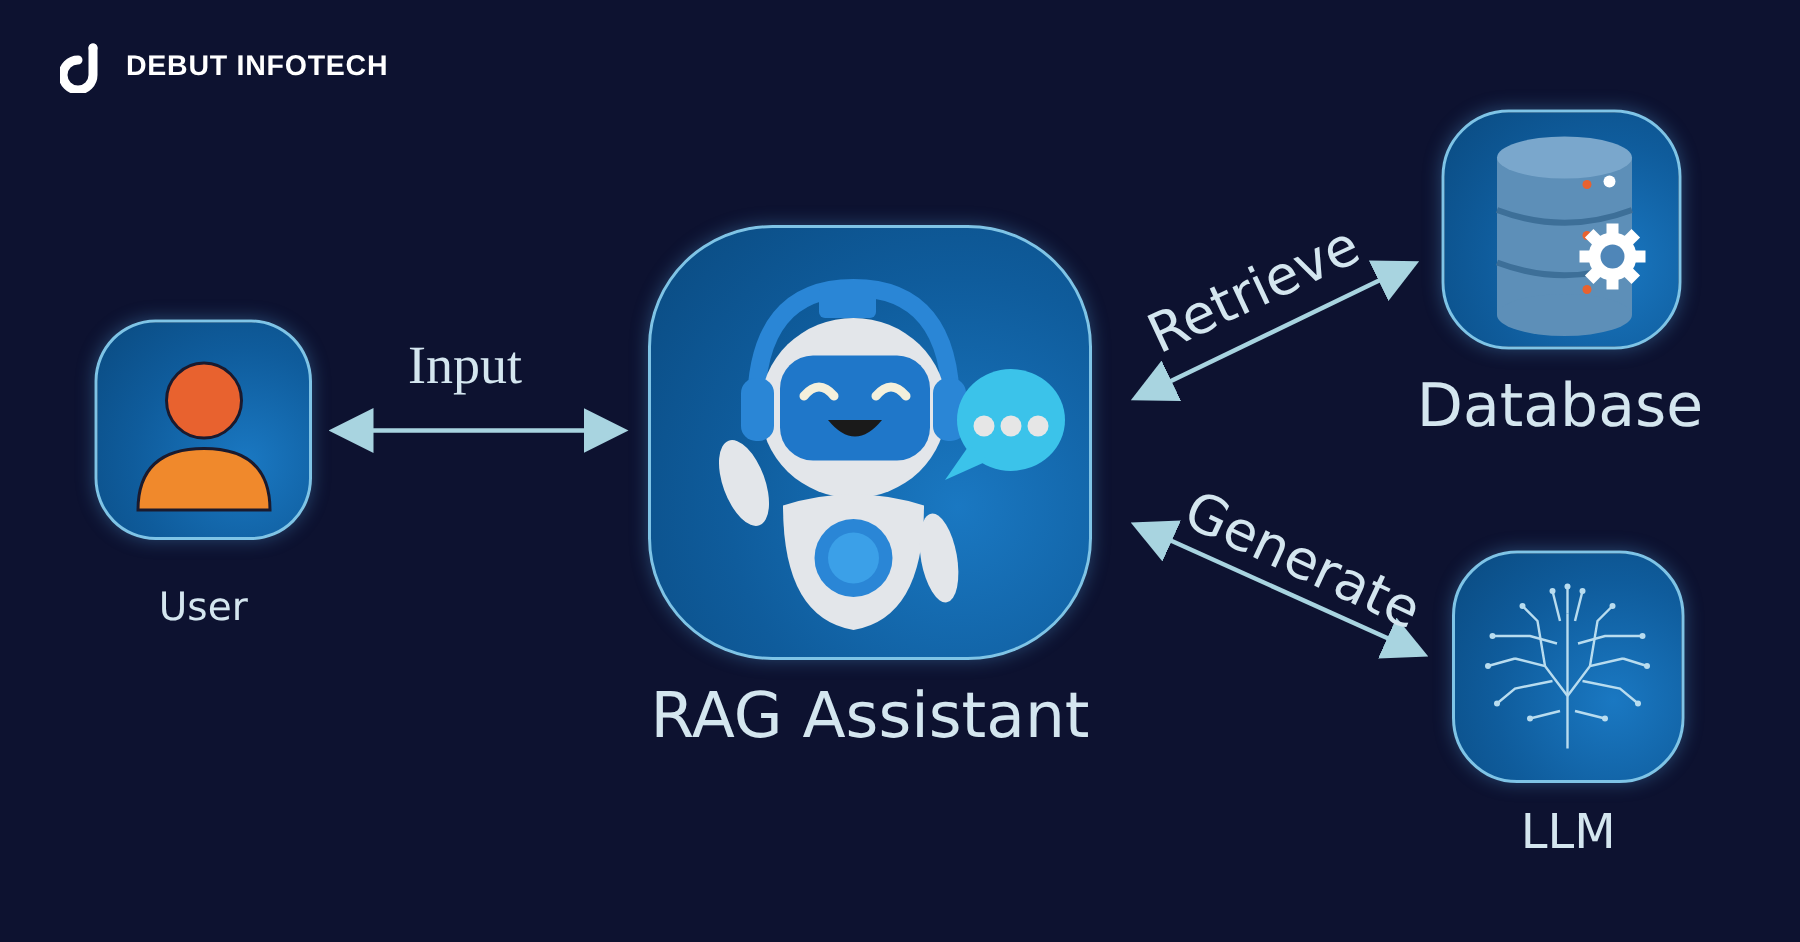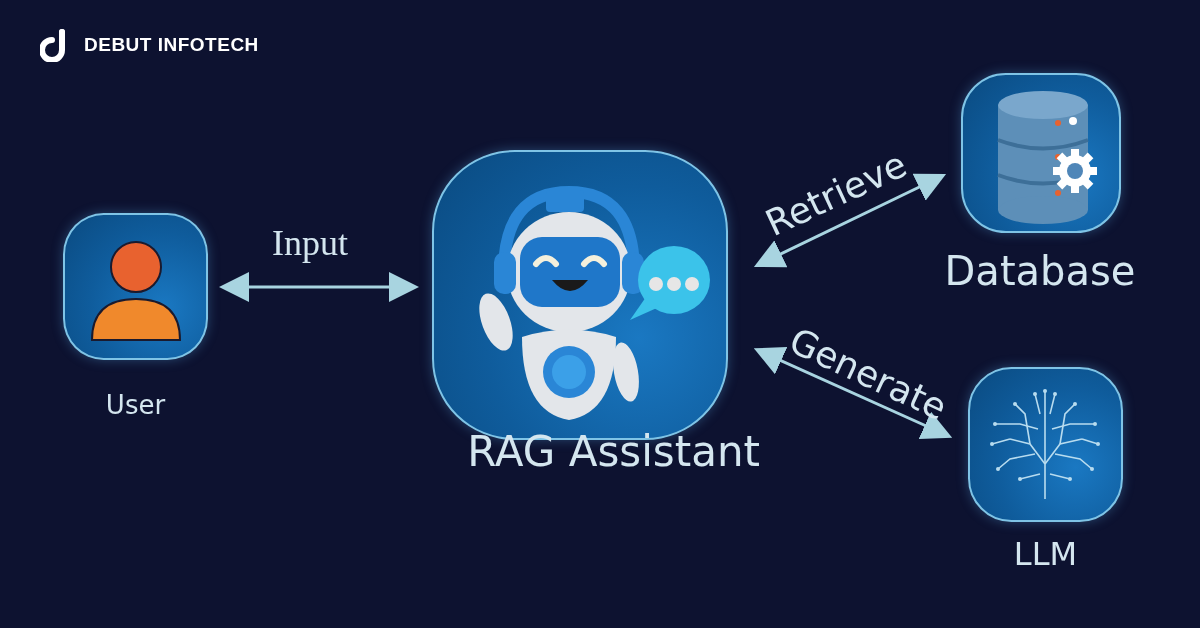--- a/index.html
+++ b/index.html
@@ -78,21 +78,21 @@
     <ellipse cx="62" cy="170" rx="14" ry="30" fill="#e3e6ea" transform="rotate(-20 62 170)"></ellipse>
     <ellipse cx="192" cy="220" rx="12" ry="30" fill="#e3e6ea" transform="rotate(-10 192 220)"></ellipse>
 
     <ellipse cx="240" cy="128" rx="36" ry="34" fill="#3bc3ea"></ellipse>
     <path d="M212 145 L196 168 L225 155 Z" fill="#3bc3ea"></path>
     <circle cx="222" cy="132" r="7" fill="#e6e6e6"></circle>
     <circle cx="240" cy="132" r="7" fill="#e6e6e6"></circle>
     <circle cx="258" cy="132" r="7" fill="#e6e6e6"></circle>
   </svg>
 </div>
-<div class="label" style="left:400px; top:427px; width:360px; font-size:42px;text-align:right;">RAG Assistant</div>
+<div class="label" style="left:400px; top:452px; width:360px; font-size:42px;">RAG Assistant</div>
 
 <div class="tile" style="left:961px; top:73px; width:160px; height:160px;">
   <svg width="156" height="156" viewBox="0 0 156 156">
     <rect x="35" y="30" width="90" height="105" fill="#5d8fb8"></rect>
     <ellipse cx="80" cy="30" rx="45" ry="14" fill="#7aa7cc"></ellipse>
     <ellipse cx="80" cy="135" rx="45" ry="14" fill="#5d8fb8"></ellipse>
     <path d="M35 65 Q80 82 125 65" stroke="#3d6f98" stroke-width="4" fill="none"></path>
     <path d="M35 100 Q80 117 125 100" stroke="#3d6f98" stroke-width="4" fill="none"></path>
     <circle cx="95" cy="48" r="3" fill="#e8622f"></circle>
     <circle cx="110" cy="46" r="4" fill="#fff"></circle>

